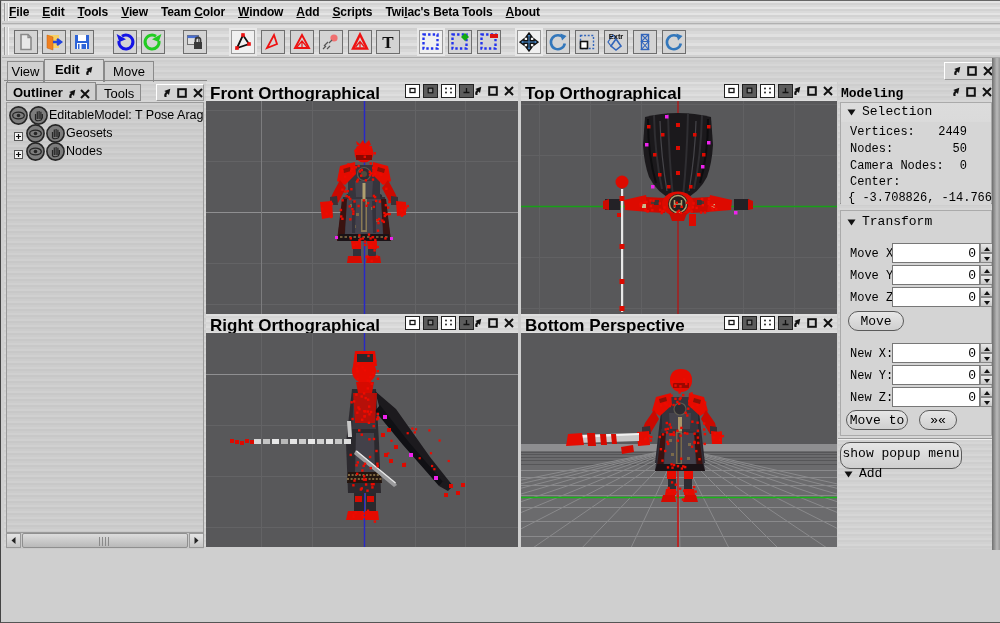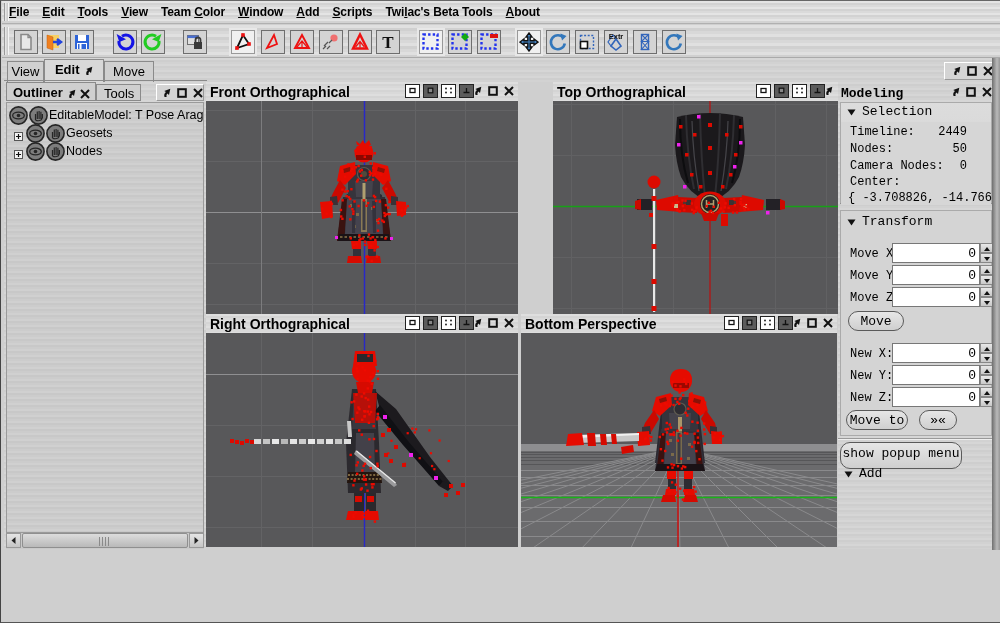--- a/index.html
+++ b/index.html
@@ -32,21 +32,21 @@
 #tabrow .line { position:absolute; left:2px; top:22px; width:203px; height:1px; background:#8a8a8a; }
 .ctlbox { position:absolute; display:flex; align-items:center; justify-content:flex-end; gap:6px; }
 #leftpanel { position:absolute; left:3px; top:81px; width:202px; height:467px; background:repeating-linear-gradient(180deg,#d6d6d6 0 2px,#cecece 2px 4px,#d2d2d2 4px 6px); }
 .subtab { position:absolute; border:1px solid #8a8a8a; background:#cfcfcf; font-size:13px; white-space:nowrap; }
 #treearea { position:absolute; left:2px; top:20px; width:198px; height:431px;
   border:1px solid #9a9a9a; background:repeating-linear-gradient(180deg,#d0d0d0 0 2px,#c8c8c8 2px 4px,#cccccc 4px 6px); overflow:hidden; }
 #treearea .lbl { font-size:12.5px; white-space:nowrap; }
 .hsb { position:absolute; left:2px; bottom:0; width:198px; height:16px; background:#c9c9c9; }
 .vp { position:absolute; }
 .vphdr { position:absolute; left:0; top:0; right:0; height:19px; background:repeating-linear-gradient(180deg,#dedede 0 2px,#d4d4d4 2px 4px,#d9d9d9 4px 6px); }
-.vphdr .t { position:absolute; left:4px; top:2px; font-size:14px; font-weight:bold; white-space:nowrap; }
+.vphdr .t { position:absolute; left:4px; top:2px; font-size:17px; font-weight:bold; white-space:nowrap; }
 .vpdark { position:absolute; overflow:hidden; }
 .vpbtn { width:15px; height:14px; border:1px solid #222; display:inline-flex; align-items:center; justify-content:center; margin-left:3px; vertical-align:middle; }
 .vpbtn.w { background:#fff; } .vpbtn.d { background:#5c5c5c; }
 .vpbtn svg { display:block; }
 #rightpanel { position:absolute; left:837px; top:81px; width:154px; height:467px; background:repeating-linear-gradient(180deg,#d6d6d6 0 2px,#cecece 2px 4px,#d2d2d2 4px 6px); overflow:hidden;font-family:Liberation Mono, monospace; }
 #rightpanel > * { white-space:nowrap; }
 #timeline { position:absolute; left:1px; top:548px; width:996px; height:71px;
   background:repeating-linear-gradient(180deg,#dadada 0 2px,#d2d2d2 2px 4px,#d6d6d6 4px 6px); border-top:1px solid #9a9a9a; }
 #rightstrip { position:absolute; left:991px; top:57px; width:9px; height:492px;
   background:linear-gradient(90deg,#6f6f6f,#b9b9b9 55%,#8b8b8b); }
@@ -507,21 +507,21 @@
           <rect x="164.1" y="143.8" width="2.4" height="2.4" fill="#ee0b00"></rect>
           <rect x="149.4" y="142.0" width="2.4" height="2.4" fill="#ee0b00"></rect>
           <rect x="169.7" y="154.4" width="2.4" height="2.4" fill="#ee0b00"></rect>
           <rect x="170.5" y="144.8" width="2.4" height="2.4" fill="#ee0b00"></rect>
           <rect x="158.0" y="142.7" width="2.4" height="2.4" fill="#ee0b00"></rect>
           <rect x="164.5" y="158.7" width="2.4" height="2.4" fill="#ee0b00"></rect>
     <rect x="129" y="135" width="3" height="3" fill="#ee22ee"></rect>
     <rect x="184" y="136" width="3" height="3" fill="#ee22ee"></rect>
     </svg></div>
   </div>
-  <div class="vp" style="left:520px; top:81px; width:316px; height:232px;margin-left:32px;">
+  <div class="vp" style="left:520px; top:81px; width:316px; height:232px;">
     <div class="vphdr">
       <span class="t">Top Orthographical</span>
       <div class="abs" style="right:44px; top:1px;"><span class="vpbtn w">
             <svg width="11" height="11" viewBox="0 0 11 11">
               <rect x="3" y="3.5" width="5" height="4" fill="none" stroke="#111" stroke-width="1.3"></rect>
             </svg>
           </span><span class="vpbtn d">
             <svg width="11" height="11" viewBox="0 0 11 11">
               <rect x="3.2" y="3.2" width="4.6" height="4.6" fill="#888" stroke="#111" stroke-width="1.2"></rect>
             </svg>
@@ -1096,21 +1096,21 @@
             <path d="M1 1 L9 9 M9 1 L1 9" stroke="#111" stroke-width="2"></path>
           </svg>
         </span>
       </div>
     <div class="abs" style="left:2px; top:20px; width:152px; height:102px; border:1px solid #aaa; border-bottom:1px solid #777; background:linear-gradient(180deg,#dcdcdc,#d2d2d2);text-align:right;">
       <div class="abs" style="left:6px; top:4px;"><svg width="9" height="9" viewBox="0 0 9 9">
             <path d="M0.5 1.5 L8.5 1.5 L4.5 7.5 Z" fill="#111"></path>
           </svg></div>
       <div class="abs sechdr" style="left:21px; top:1px;">Selection</div>
       <div class="abs" style="left:0px; top:19px; width:150px; height:83px; background:#d6d6d6;">
-        <div class="abs" style="left:9px; top:3px;">Timeline:</div>
+        <div class="abs" style="left:9px; top:3px;">Vertices:</div>
           <div class="abs" style="right:24px; top:3px;">2449</div>
         <div class="abs" style="left:9px; top:20px;">Nodes:</div>
           <div class="abs" style="right:24px; top:20px;">50</div>
         <div class="abs" style="left:9px; top:37px;">Camera Nodes:</div>
           <div class="abs" style="right:24px; top:37px;">0</div>
         <div class="abs" style="left:9px; top:53px;">Center:</div>
         <div class="abs" style="left:7px; top:69px; width:146px; overflow:hidden;">{ -3.708826, -14.766871, 12</div>
       </div>
     </div>
     <div class="abs" style="left:2px; top:128px; width:152px; height:226px; border:1px solid #aaa; background:#d4d4d4;">

